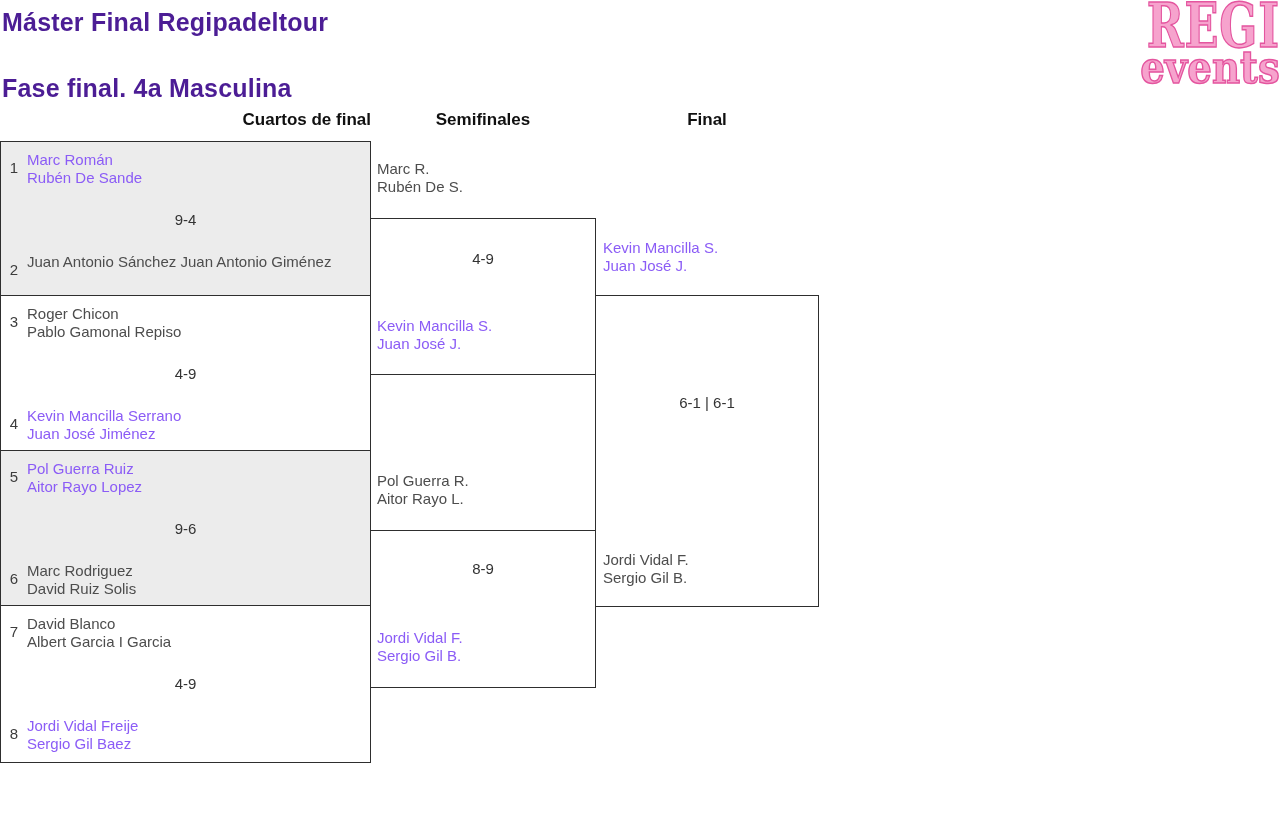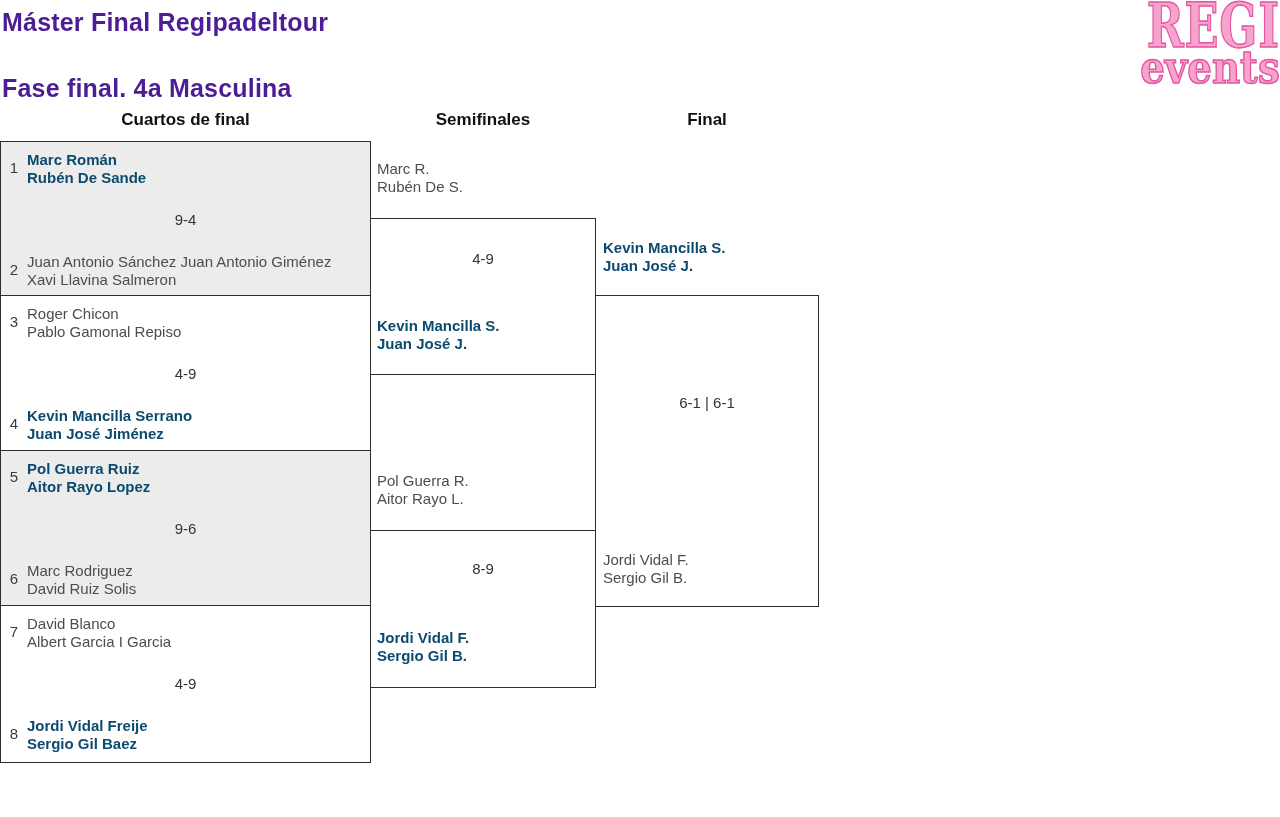--- a/index.html
+++ b/index.html
@@ -20,21 +20,21 @@
   }
   .logo .l1{font-size:62px;line-height:60px;letter-spacing:1px;
             transform:scaleX(.72);transform-origin:100% 50%;}
   .logo .l2{font-size:44px;line-height:38px;margin-top:-7px;letter-spacing:0;
             transform:scaleX(.88);transform-origin:100% 50%;}
   
   .col-header{
     position:absolute;top:110px;height:22px;
     font-size:17px;font-weight:700;text-align:center;color:#101010;
   }
-  #col-qf{left:0;width:371px;}
+  #col-qf{left:0;width:371px;text-align:right;}
   #col-sf{left:370px;width:226px;}
   #col-f {left:595px;width:224px;}
   
   .box{position:absolute;box-sizing:border-box;border:1px solid #2e2e2e;background:transparent;}
   .qf{left:0;width:371px;}
   .qf.shade{background:#ececec;}
   #qf1{top:141px;height:155px;}
   #qf2{top:295px;height:156px;}
   #qf3{top:450px;height:156px;}
   #qf4{top:605px;height:158px;}
@@ -48,21 +48,21 @@
   .seed-bottom{top:119px;}
   .pair{position:absolute;left:26px;right:4px;font-size:15px;line-height:18px;
         color:#4d4d4d;font-weight:400;white-space:nowrap;}
   .pair-top{top:9px;}
   .pair-bottom{top:111px;}
   .score{position:absolute;left:0;right:0;top:69px;text-align:center;
          font-size:15px;color:#333333;}
   
   .names{position:absolute;font-size:15px;line-height:18px;color:#4d4d4d;
          font-weight:400;white-space:nowrap;}
-  .winner{color:#0c4a6e;font-weight:700;}
+  .winner{color:#8b5cf6;font-weight:400;}
   .float-score{position:absolute;text-align:center;font-size:15px;color:#333333;}
   #sf1-top{left:377px;top:160px;}
   #sf1-bottom{left:377px;top:317px;}
   #sf2-top{left:377px;top:472px;}
   #sf2-bottom{left:377px;top:629px;}
   #fin-top{left:603px;top:239px;}
   #fin-bottom{left:603px;top:551px;}
   #sf1-score{left:370px;width:226px;top:250px;}
   #sf2-score{left:370px;width:226px;top:560px;}
   #final-score{left:595px;width:224px;top:394px;}
@@ -85,21 +85,20 @@
 <div class="box qf shade" id="qf1">
   <div class="seed seed-top">1</div>
   <div class="pair pair-top winner">
     <div>Marc Román</div>
     <div>Rubén De Sande</div>
   </div>
   <div class="score">9-4</div>
   <div class="seed seed-bottom">2</div>
   <div class="pair pair-bottom">
     <div>Juan Antonio Sánchez Juan Antonio Giménez</div>
-    <div>Xavi Llavina Salmeron</div>
   </div>
 </div>
 
 <div class="box qf" id="qf2">
   <div class="seed seed-top">3</div>
   <div class="pair pair-top">
     <div>Roger Chicon</div>
     <div>Pablo Gamonal Repiso</div>
   </div>
   <div class="score">4-9</div>

